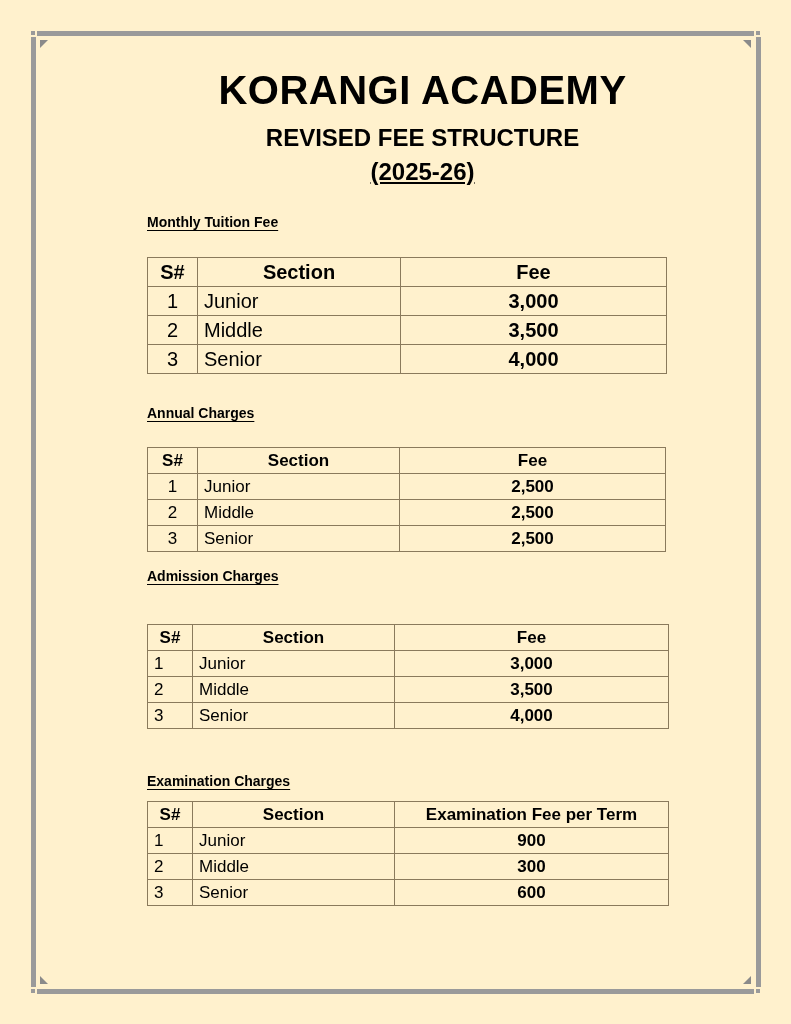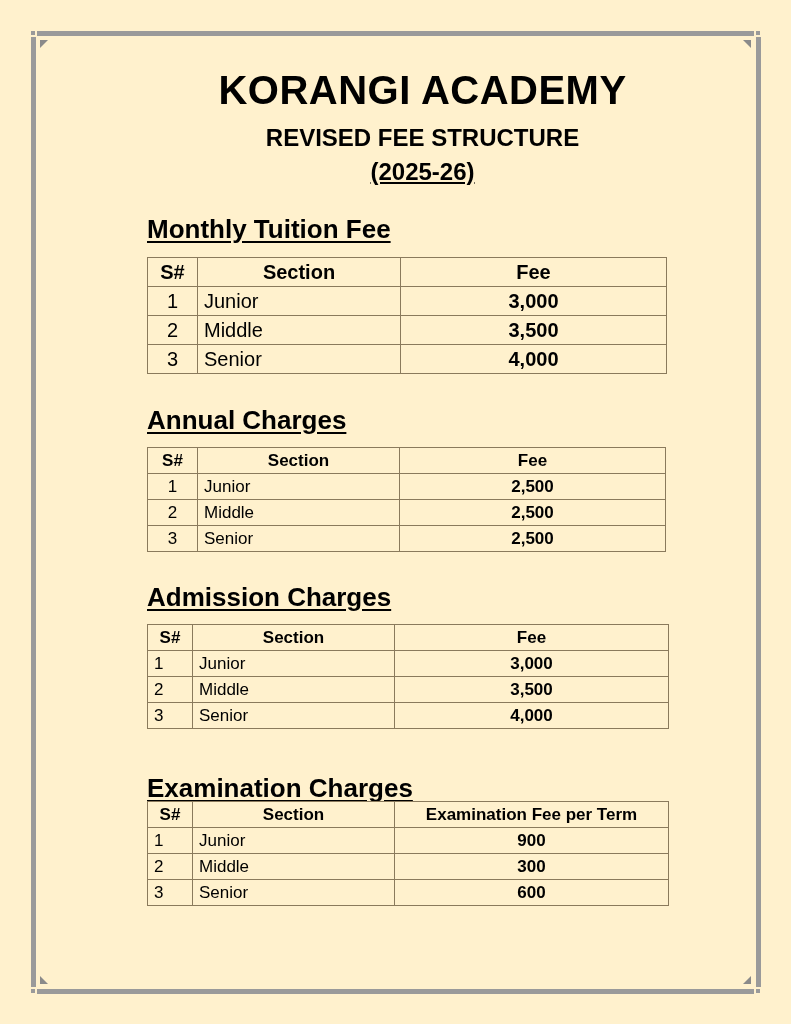--- a/index.html
+++ b/index.html
@@ -27,21 +27,21 @@
   }
   .subtitle {
     position:absolute; left:0; width:845px; top:124px; text-align:center;
     font-size:24px; font-weight:bold;
   }
   .year {
     position:absolute; left:0; width:845px; top:158px; text-align:center;
     font-size:24px; font-weight:bold; text-decoration:underline;
   }
   .sec-head {
-    position:absolute; left:147px; font-size:26px; font-weight:bold;
+    position:absolute; left:147px; font-size:14px; font-weight:bold;
     text-decoration:underline; text-underline-offset:3px;
   }
   table.fee {
     position:absolute; border-collapse:collapse;
   }
   table.fee td, table.fee th {
     border:1px solid #8a7a5c; padding:0; height:24px; line-height:24px;
   }
   table.fee th { font-weight:bold; text-align:center; }
   table.fee td.sn { text-align:center; }
@@ -140,21 +140,21 @@
     <td class="fee-val">2,500</td>
   </tr>
   <tr>
     <td class="sn">3</td>
     <td class="sec">Senior</td>
     <td class="fee-val">2,500</td>
   </tr>
 </tbody>
   </table>
 
-<div class="sec-head" style="top:582px;">Admission Charges</div>
+<div class="sec-head" style="top:568px;">Admission Charges</div>
 <table class="fee t-left" id="t3">
   <colgroup>
       <col class="c1">
       <col class="c2">
       <col>
     </colgroup>
   <tbody>
       <tr>
     <th>S#</th>
     <th>Section</th>

